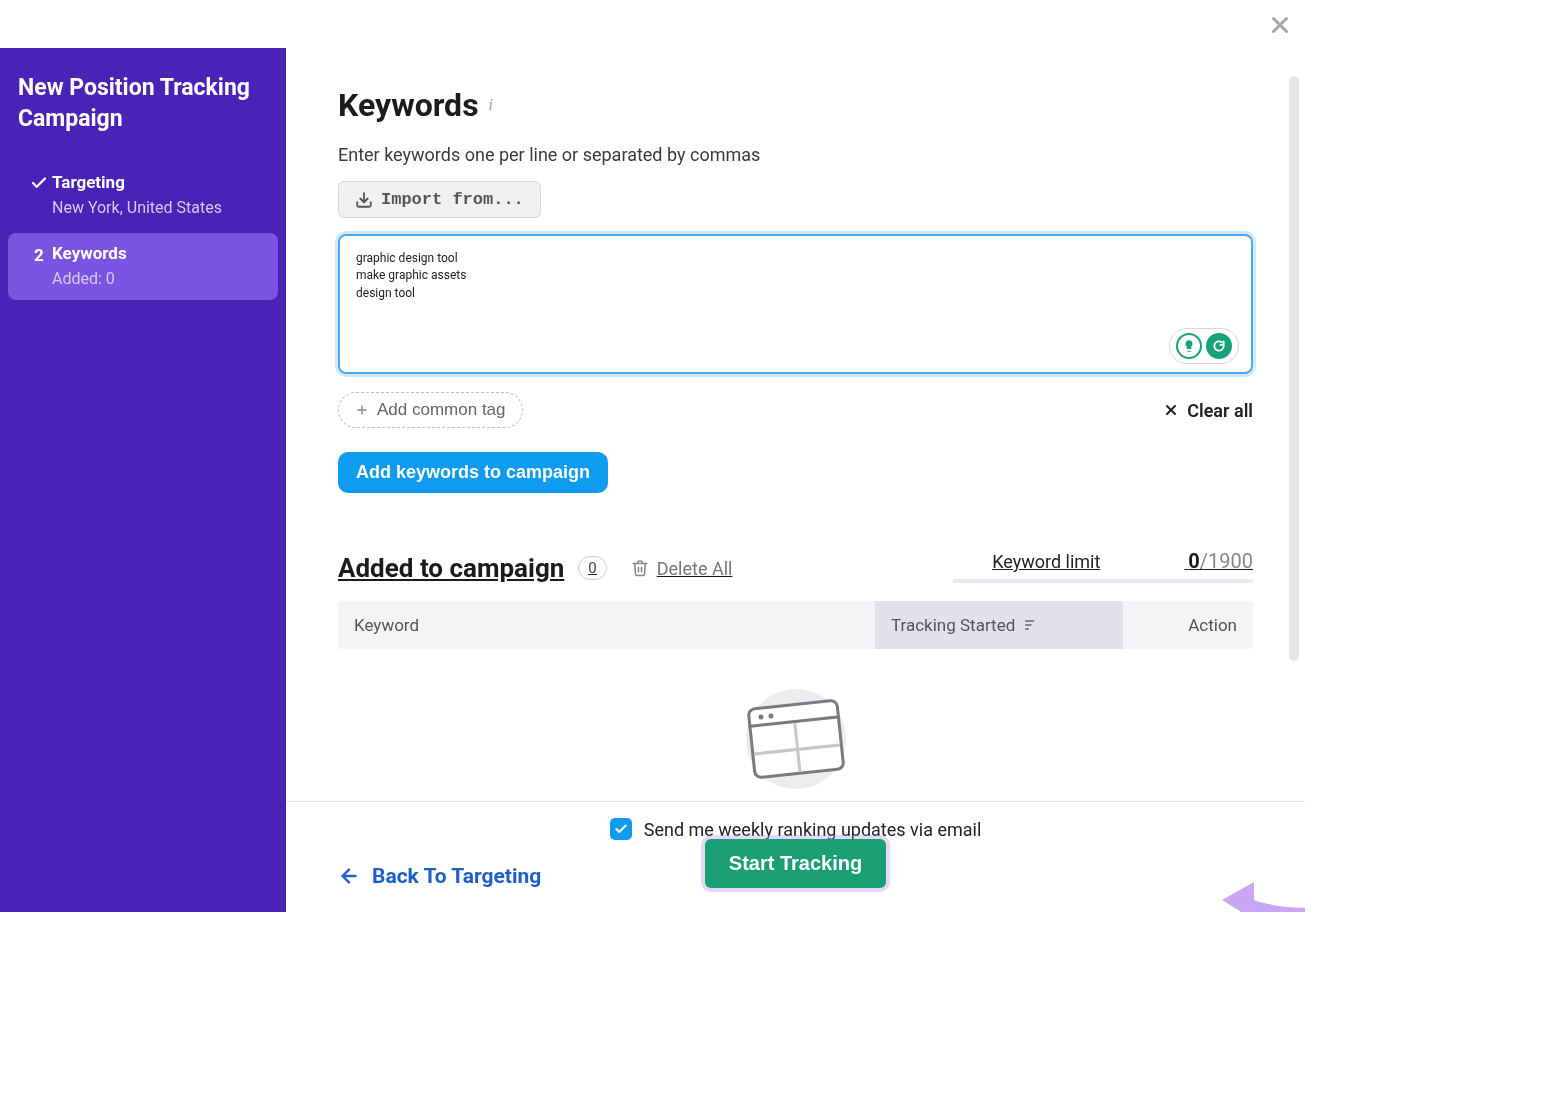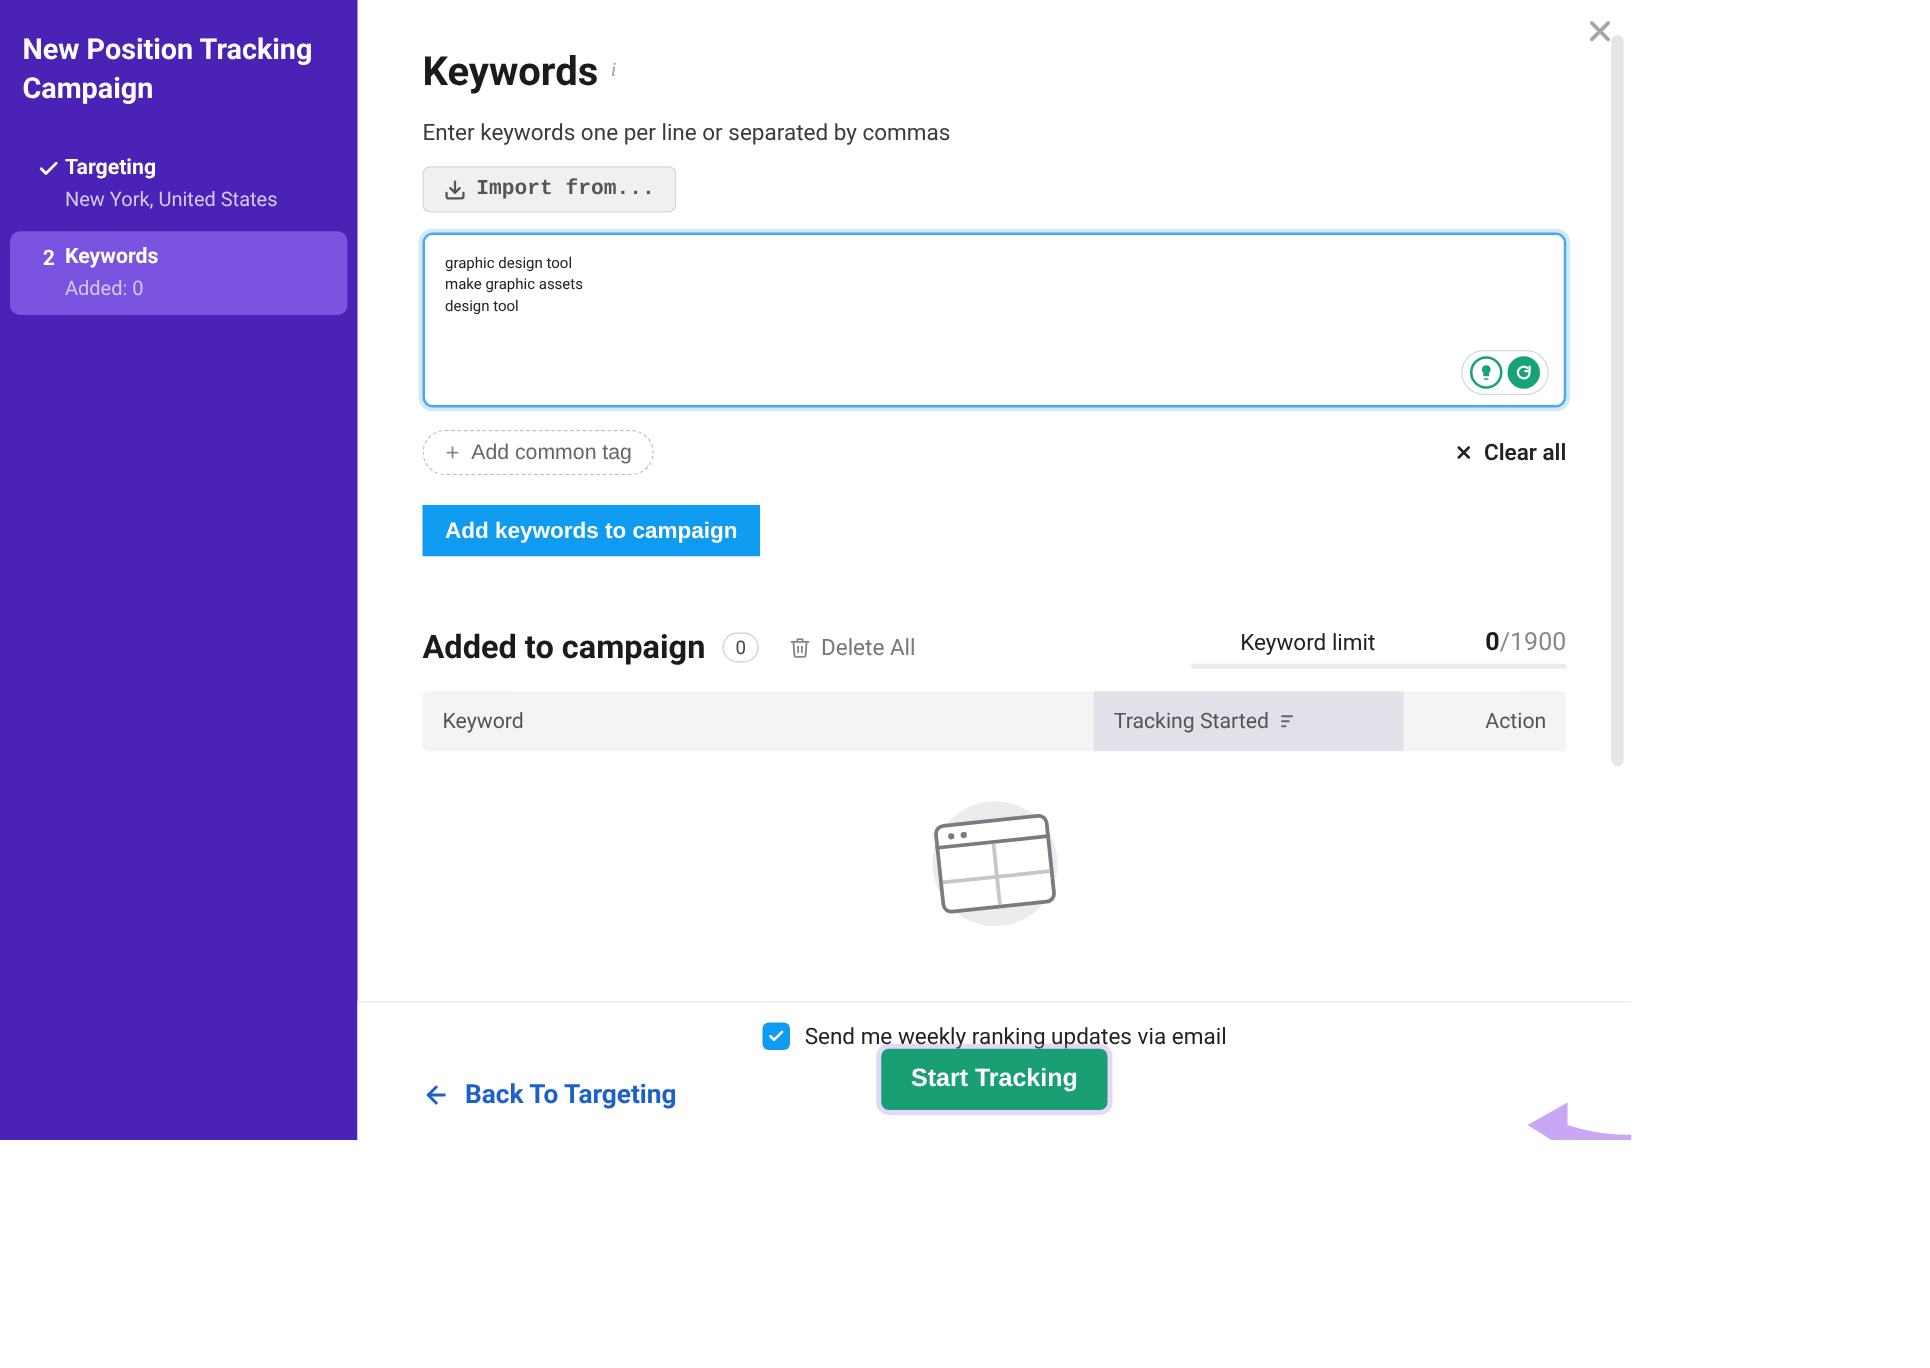--- a/index.html
+++ b/index.html
@@ -10,20 +10,21 @@
     color: #1b1b1b;
     width: 1305px;
     height: 912px;
     overflow: hidden;
     position: relative;
   }
   .app {
     display: flex;
     width: 100%;
     height: 100%;
+    margin-top: 48px;
   }
   .sidebar {
     width: 286px;
     background: #4a22b5;
     color: #fff;
     padding: 24px 0 0 0;
     flex-shrink: 0;
   }
   .sidebar-title {
     font-size: 23px;
@@ -215,31 +216,32 @@
     cursor: pointer;
   }
   .add-kw-btn {
     margin-top: 24px;
     background: #0e9bf0;
     color: #fff;
     border: none;
     padding: 10px 18px;
     font-size: 18px;
     font-weight: 600;
-    border-radius: 0;
+    border-radius: 10px;
     cursor: pointer;
   }
 
   .added-section {
     margin-top: 56px;
   }
   .added-header {
     display: flex;
-    align-items: center;
+    align-items: flex-end;
     justify-content: space-between;
+    text-decoration: underline;
   }
   .added-left {
     display: flex;
     align-items: center;
     gap: 14px;
   }
   .added-title {
     font-size: 26px;
     font-weight: 700;
   }

